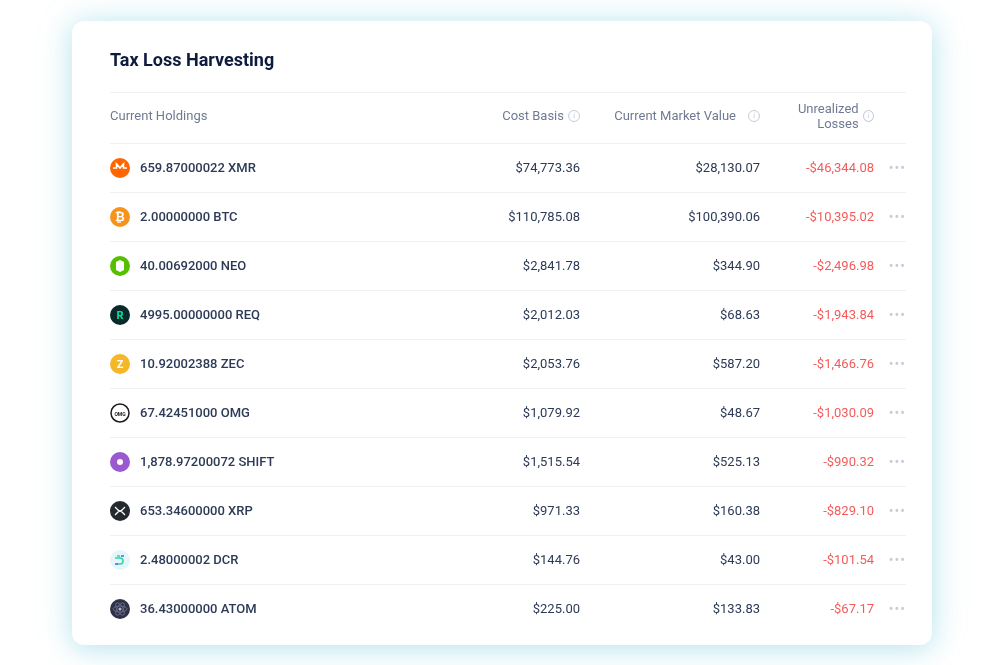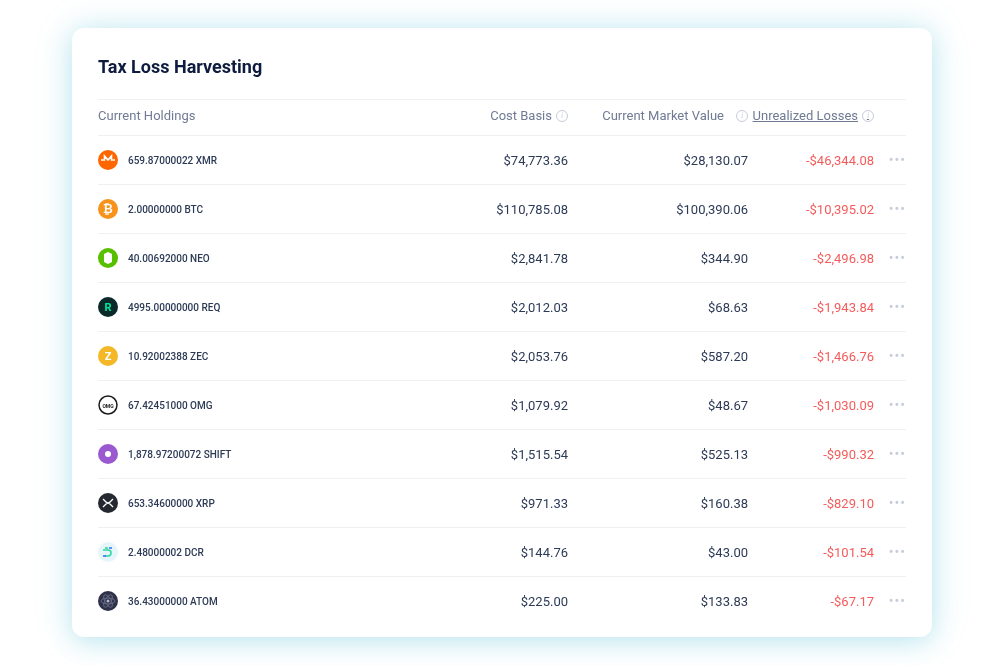--- a/index.html
+++ b/index.html
@@ -10,40 +10,40 @@
       height: 665px;
       display: flex;
       align-items: center;
       justify-content: center;
     }
     .card {
       width: 860px;
       background: #fff;
       border-radius: 12px;
       box-shadow: 0 4px 24px rgba(56, 183, 211, 0.25), 0 0 40px rgba(56, 183, 211, 0.15);
-      padding: 28px 26px 12px 26px;
+      padding: 28px 26px 12px 38px;
     }
     .card-title {
       font-size: 18px;
       font-weight: 700;
       color: #0d1b3f;
       margin-bottom: 20px;
     }
     .table-header {
       display: flex;
       align-items: center;
       padding: 8px 0 12px 0;
       border-top: 1px solid #eef0f4;
       border-bottom: 1px solid #eef0f4;
       margin-top: 22px;
     }
     .col-holdings-h { flex: 0 0 320px; font-size: 13px; color: #6f7a93; font-weight: 400; }
     .col-cost-h { flex: 0 0 150px; font-size: 13px; color: #6f7a93; text-align: left; display: flex; justify-content: flex-end; align-items: center; gap: 4px; }
     .col-market-h { flex: 0 0 180px; font-size: 13px; color: #6f7a93; text-align: right; display: flex; justify-content: flex-end; align-items: center; gap: 12px; }
-    .col-loss-h { flex: 1; font-size: 13px; color: #6f7a93; text-align: right; display: flex; justify-content: flex-end; align-items: center; gap: 4px; padding-right: 8px; text-decoration: underline; }
+    .col-loss-h { flex: 1; font-size: 13px; color: #6f7a93; text-align: right; display: flex; justify-content: flex-end; align-items: center; gap: 4px; padding-right: 8px; }
     .col-more-h { flex: 0 0 24px; }
     .info-icon {
       width: 12px; height: 12px; border-radius: 50%; border: 1px solid #c5ccd9;
       display: inline-flex; align-items: center; justify-content: center;
       font-size: 8px; color: #c5ccd9; font-style: italic; font-family: serif;
       line-height: 1;
     }
     .row {
       display: flex;
       align-items: center;
@@ -55,21 +55,21 @@
       flex: 0 0 320px;
       display: flex;
       align-items: center;
       gap: 10px;
     }
     .coin-icon {
       width: 20px; height: 20px; border-radius: 50%;
       display: flex; align-items: center; justify-content: center;
       flex-shrink: 0;
     }
-    .holding-text { font-size: 10px; color: #2c3a56; font-weight: 500; }
+    .holding-text { font-size: 13px; color: #2c3a56; font-weight: 500; }
     .col-cost { flex: 0 0 150px; font-size: 13px; color: #2c3a56; text-align: right; }
     .col-market { flex: 0 0 180px; font-size: 13px; color: #2c3a56; text-align: right; }
     .col-loss { flex: 1; font-size: 13px; color: #f45b5b; text-align: right; padding-right: 8px; }
     .col-more { flex: 0 0 24px; display: flex; justify-content: flex-end; }
     .more-dots { color: #c5ccd9; font-size: 14px; letter-spacing: 1px; cursor: pointer; line-height: 1; }
   </style>
 </head>
 <body>
 
 <div class="card">

